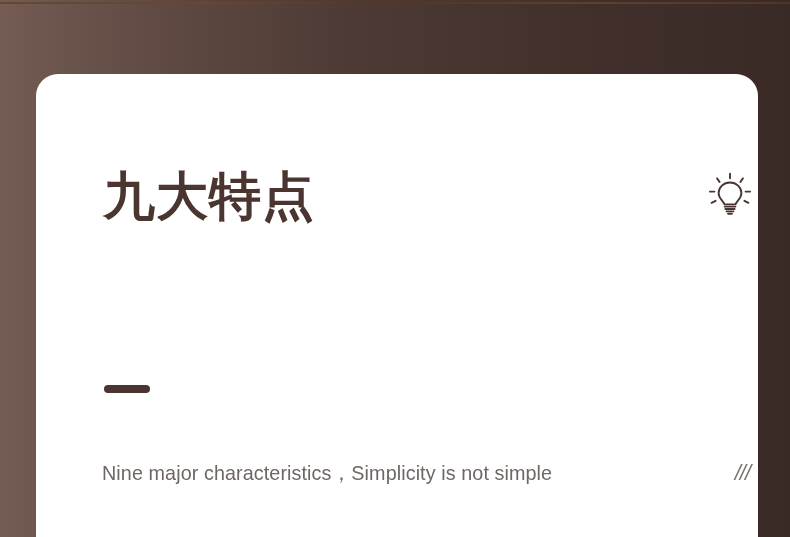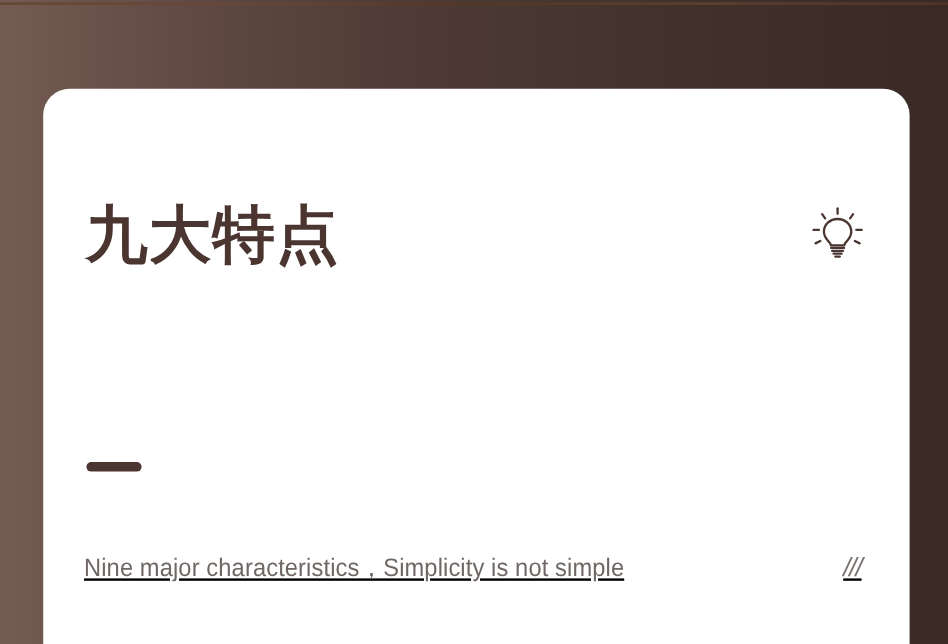--- a/index.html
+++ b/index.html
@@ -54,20 +54,21 @@
   
   #card {
     position: absolute;
     left: 36px;
     top: 74px;
     width: 722px;
     height: 463px;          
     background: #ffffff;
     border-radius: 22px 22px 0 0;
     box-sizing: border-box;
+    padding-left: 32px;
   }
 
   #card-inner {
     position: relative;
     width: 100%;
     height: 100%;
   }
 
   
   #headline {
@@ -98,21 +99,20 @@
 
   
   #subtitle-row {
     position: absolute;
     left: 34px;
     top: 385px;
     width: 650px;
     display: flex;
     align-items: baseline;
     justify-content: space-between;
-    text-decoration: underline;
   }
   #subtitle {
     color: #6f6764;
     font-size: 21px;
     font-weight: normal;
     letter-spacing: .1px;
     white-space: nowrap;
     transform: scaleX(.94);
     transform-origin: left center;
   }

